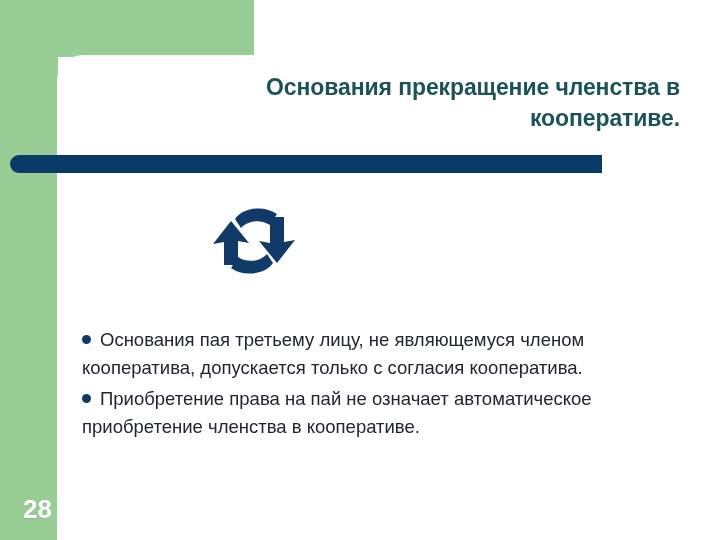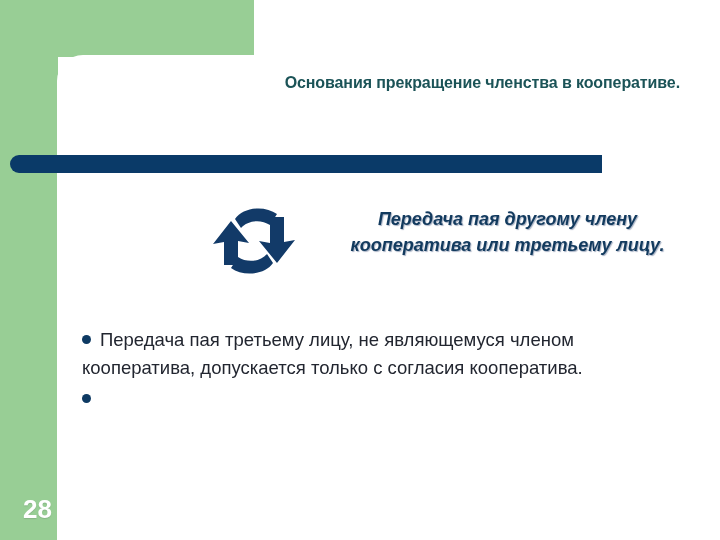--- a/index.html
+++ b/index.html
@@ -45,21 +45,21 @@
     border-top-left-radius: 26px;
   }
 
   
   .title {
     position: absolute;
     left: 150px;
     top: 72px;
     width: 530px;
     text-align: right;
-    font-size: 16px;
+    font-size: 23px;
     font-weight: bold;
     line-height: 1.33;
     color: #1B5357;
     letter-spacing: -0.1px;
     text-shadow: 1px 1px 0 rgba(255,255,255,0.75);
   }
 
   
   .navy-bar {
     position: absolute;
@@ -156,26 +156,25 @@
 
         <path d="M28 22 C36 10, 58 8, 70 17 L63 28 C54 22, 41 23, 34 31 Z"></path>
         <path d="M63 20 L63 46 L52 44 L70 66 L88 43 L77 45 L77 20 Z"></path>
 
         <path d="M66 66 C58 78, 36 80, 24 71 L31 60 C40 66, 53 65, 60 57 Z"></path>
         <path d="M31 68 L31 44 L42 46 L24 24 L6 47 L17 45 L17 68 Z"></path>
       </g>
     </svg>
   </div>
 
-  <div class="subtitle">Передача пая другому члену кооператива или третьему лицу.</div>
 
   <div class="body">
     <div class="bullet-row">
-      <span class="bullet-dot"></span><span class="bullet-text">Передача пая третьему лицу, не являющемуся членом кооператива, допускается только с согласия кооператива.</span>
+      <span class="bullet-dot"></span><span class="bullet-text">Основания пая третьему лицу, не являющемуся членом кооператива, допускается только с согласия кооператива.</span>
     </div>
     <div class="bullet-row">
-      <span class="bullet-dot"></span>
+      <span class="bullet-dot"></span><span class="bullet-text">Приобретение права на пай не означает автоматическое приобретение членства в кооперативе.</span>
     </div>
   </div>
 
   <div class="page-number">28</div>
 
 </div>
 
 </body></html>

